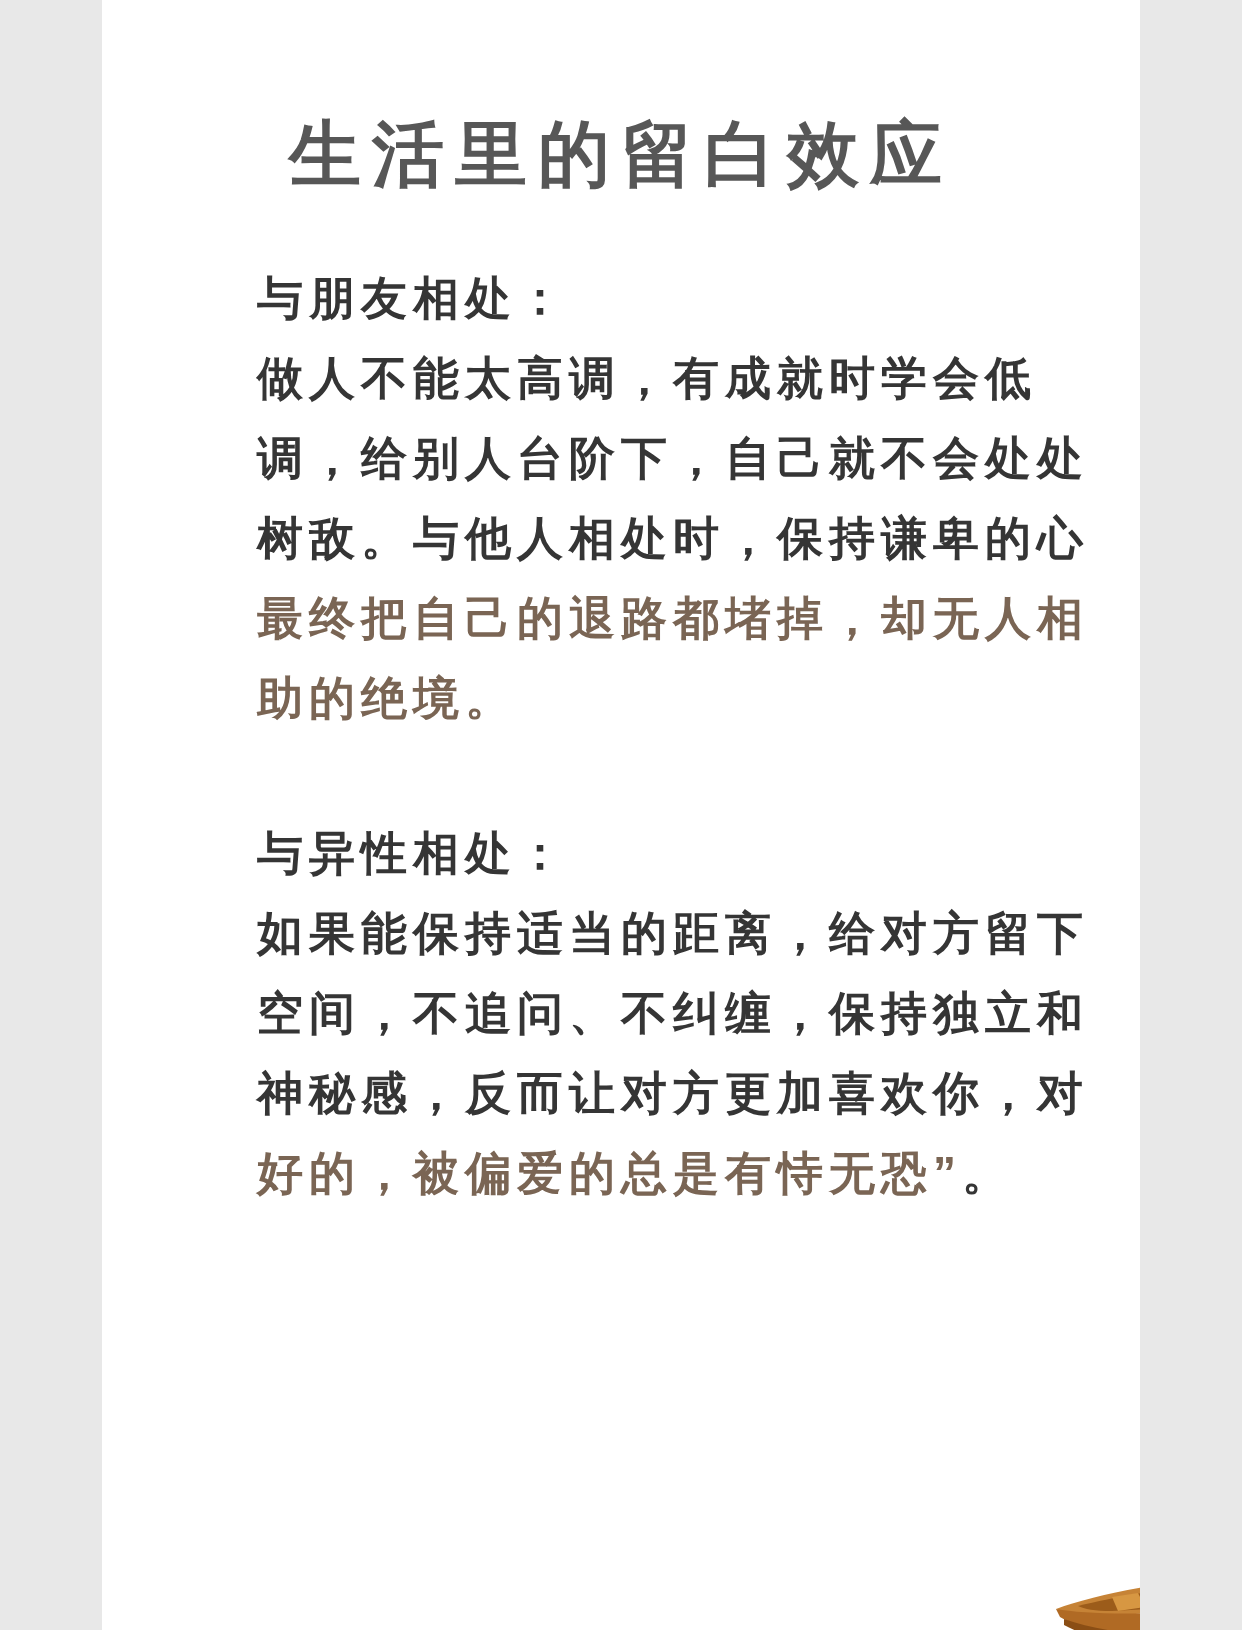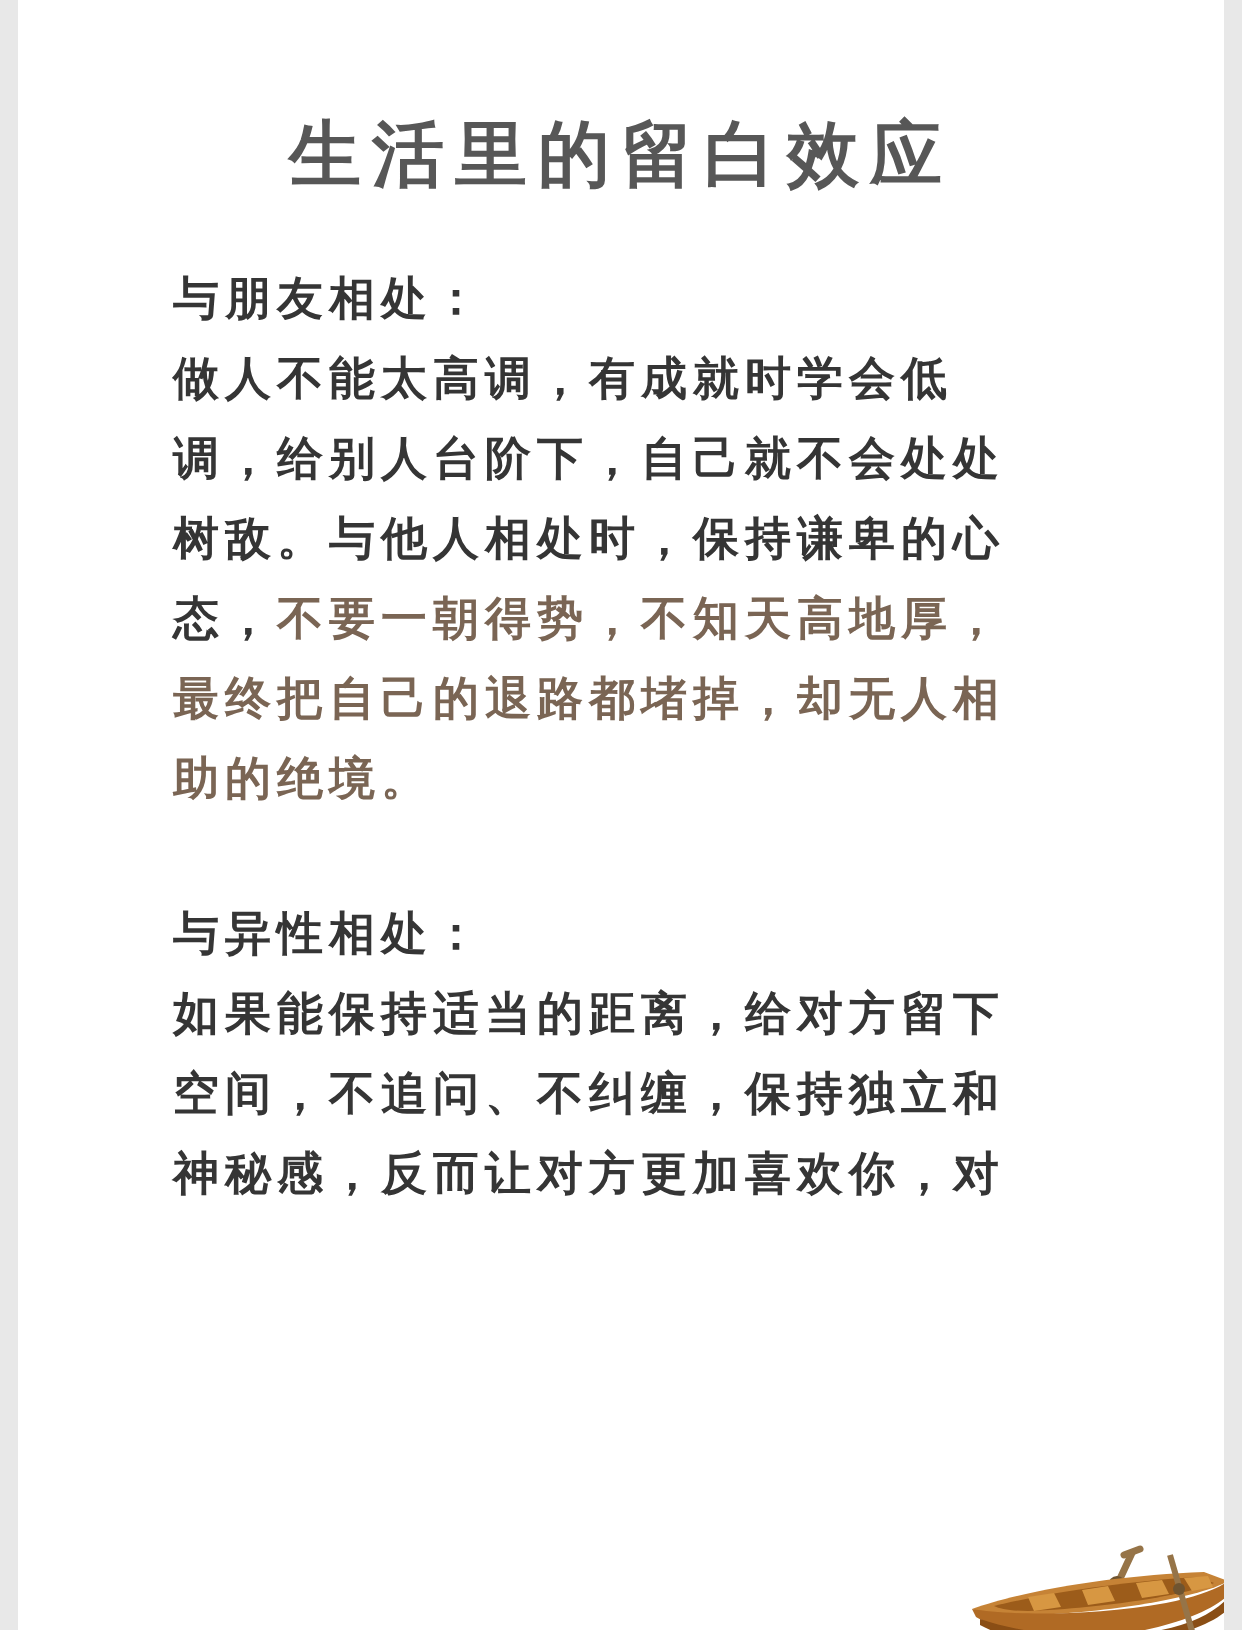--- a/index.html
+++ b/index.html
@@ -3,21 +3,21 @@
 <meta charset="utf-8">
 <style>
   html, body {
     margin: 0;
     padding: 0;
     background: #e8e8e8;
     font-family: "Liberation Sans", sans-serif;
   }
   .page {
     position: relative;
-    width: 1206px;
+    width: 1038px;
     height: 1630px;
     margin: 0 auto;
     background: var(--c-background, #ffffff);
     overflow: hidden;
     box-sizing: border-box;
     padding: 98px 140px 0 155px;
   }
   .page-title {
     font-size: 72px;
     line-height: 112px;
@@ -60,29 +60,29 @@
 <div class="page">
 
   <h1 class="page-title">生活里的留白效应</h1>
 
   <div id="sections-root">
       <section class="text-section">
         <div class="section-heading">与朋友相处：</div>
         <div class="text-line"><span class="seg">做人不能太高调，有成就时学会低</span></div>
         <div class="text-line"><span class="seg">调，给别人台阶下，自己就不会处处</span></div>
         <div class="text-line"><span class="seg">树敌。与他人相处时，保持谦卑的心</span></div>
-        <div class="text-line"><span class="seg">态，</span><span class="seg accent">不要一朝得势，不知天高地厚，</span></div>
         <div class="text-line"><span class="seg accent">最终把自己的退路都堵掉，却无人相</span></div>
         <div class="text-line"><span class="seg accent">助的绝境。</span></div>
       </section>
       <section class="text-section">
         <div class="section-heading">与异性相处：</div>
         <div class="text-line"><span class="seg">如果能保持适当的距离，给对方留下</span></div>
         <div class="text-line"><span class="seg">空间，不追问、不纠缠，保持独立和</span></div>
         <div class="text-line"><span class="seg">神秘感，反而让对方更加喜欢你，对</span></div>
+        <div class="text-line"><span class="seg accent">好的，被偏爱的总是有恃无恐”</span><span class="seg">。</span></div>
       </section>
     </div>
 
   <div class="boat-wrap">
     <svg width="270" height="100" viewBox="0 0 270 100">
 
       <g stroke-linecap="round">
         <line x1="152" y1="38" x2="166" y2="8" stroke="var(--c-boat-oar)" stroke-width="7"></line>
         <line x1="158" y1="10" x2="174" y2="4" stroke="var(--c-boat-oar)" stroke-width="7"></line>
         <circle cx="151" cy="40" r="7" fill="none" stroke="var(--c-boat-oar-dark)" stroke-width="4"></circle>

